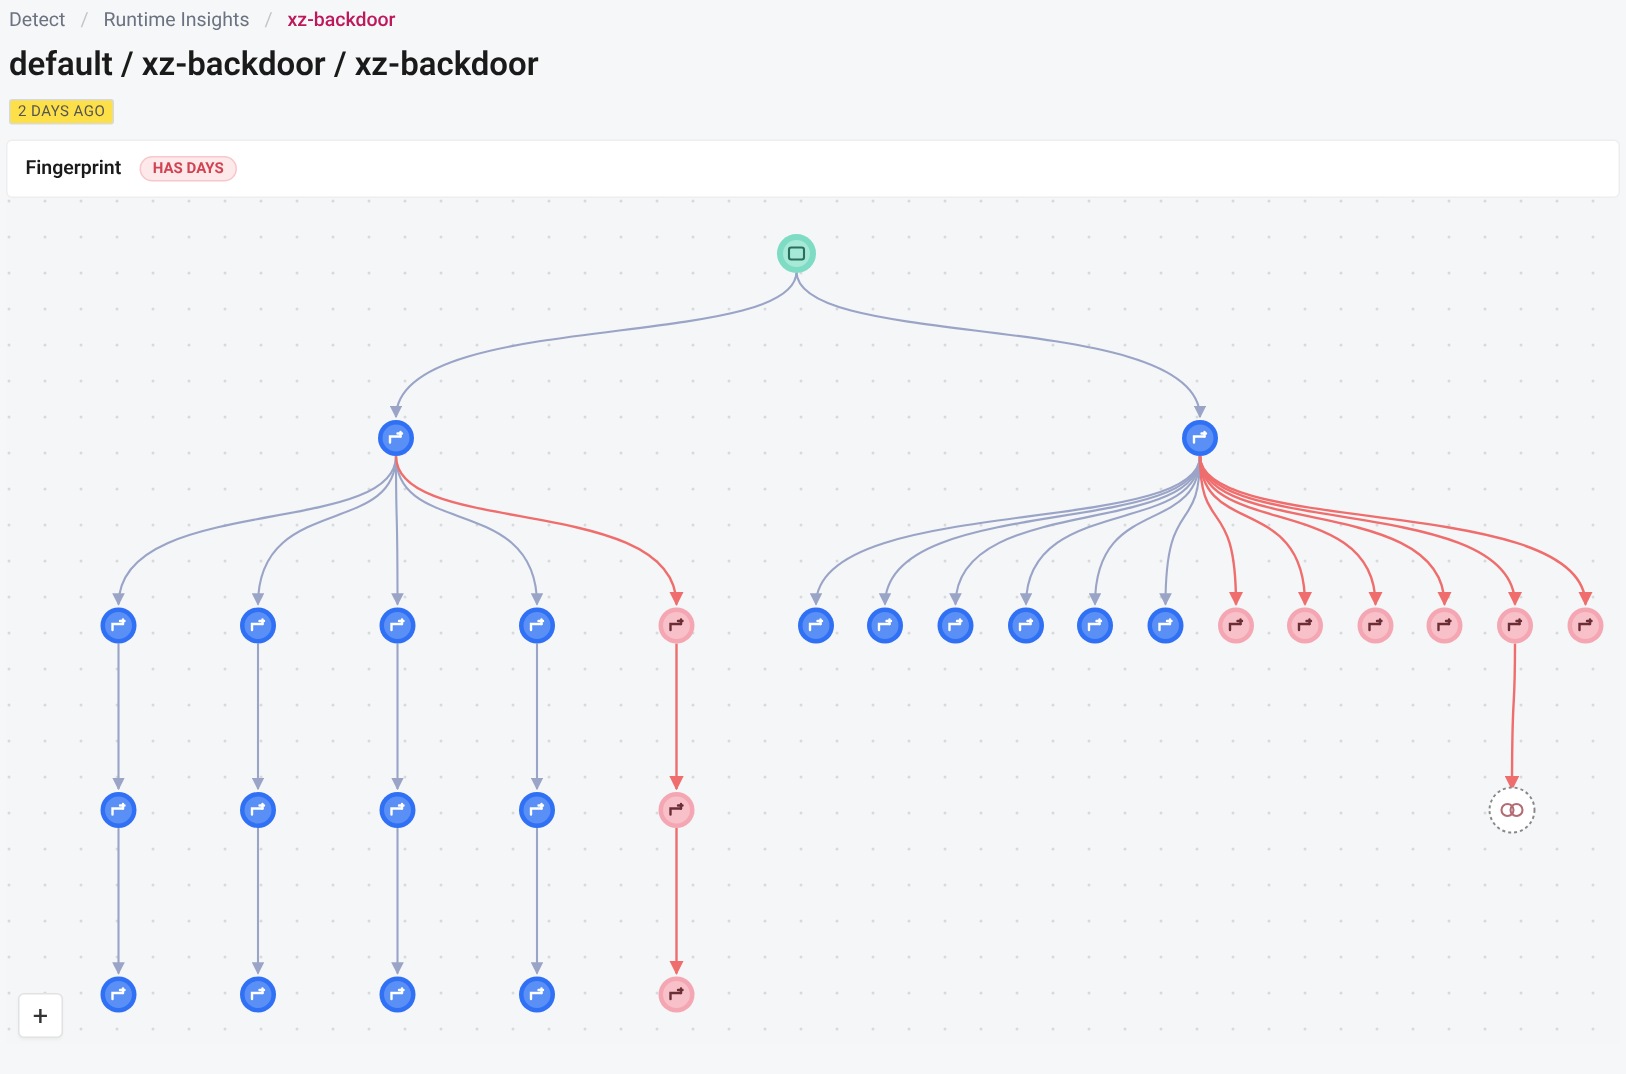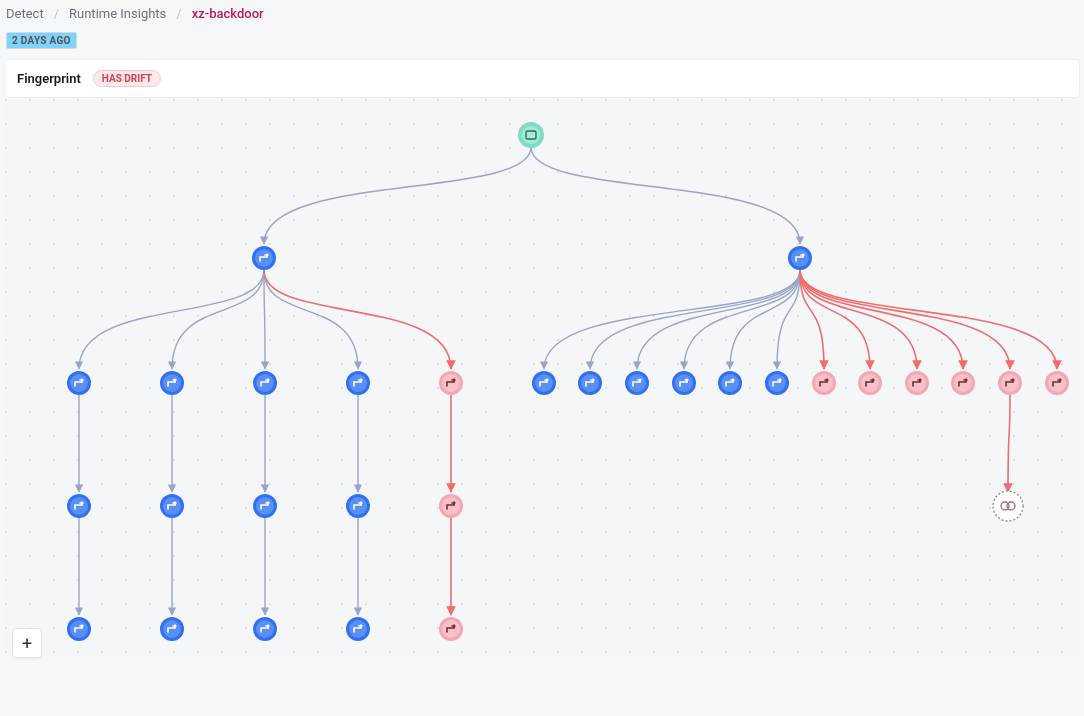--- a/index.html
+++ b/index.html
@@ -25,24 +25,24 @@
   .breadcrumb a.current { color: #be185d; font-weight: 500; }
   .breadcrumb .sep { color: #c5c5c5; }
   .title {
     font-size: 22px;
     font-weight: 600;
     padding: 2px 0 6px 0;
   }
   .timestamp-badge {
     display: inline-block;
     font-size: 10px;
-    font-weight: 700;
+    font-weight: 400;
     letter-spacing: .3px;
     border: 1px solid #d9d9d9;
-    background: #7dd3fc;
+    background: #fde047;
     border-radius: 2px;
     padding: 2px 5px;
     color: #555;
   }
   .tabbar {
     background: #fff;
     border: 1px solid #eee;
     border-radius: 4px;
     margin: 0 4px;
     padding: 10px 12px;
@@ -108,26 +108,27 @@
 <body>
 
 <div class="header">
   <nav class="breadcrumb">
     <a>Detect</a>
     <span class="sep">/</span>
     <a>Runtime Insights</a>
     <span class="sep">/</span>
     <a class="current">xz-backdoor</a>
   </nav>
+  <h1 class="title">default / xz-backdoor / xz-backdoor</h1>
   <span class="timestamp-badge">2 DAYS AGO</span>
 </div>
 
 <div class="tabbar">
   <span class="tab-label">Fingerprint</span>
-  <span class="drift-badge">HAS DRIFT</span>
+  <span class="drift-badge">HAS DAYS</span>
 </div>
 
 <div class="canvas-wrap">
   <svg class="canvas" viewBox="0 0 1076 564">
     <defs>
       <pattern id="dots" x="0" y="0" width="24" height="24" patternUnits="userSpaceOnUse">
         <circle cx="2" cy="2" r="1" fill="#d7d9dc"></circle>
       </pattern>
       <marker id="arr-gray" viewBox="0 0 10 10" refX="9" refY="5" markerWidth="6" markerHeight="6" orient="auto-start-reverse">
         <path d="M0,0 L10,5 L0,10 z" class="arrow-gray"></path>

